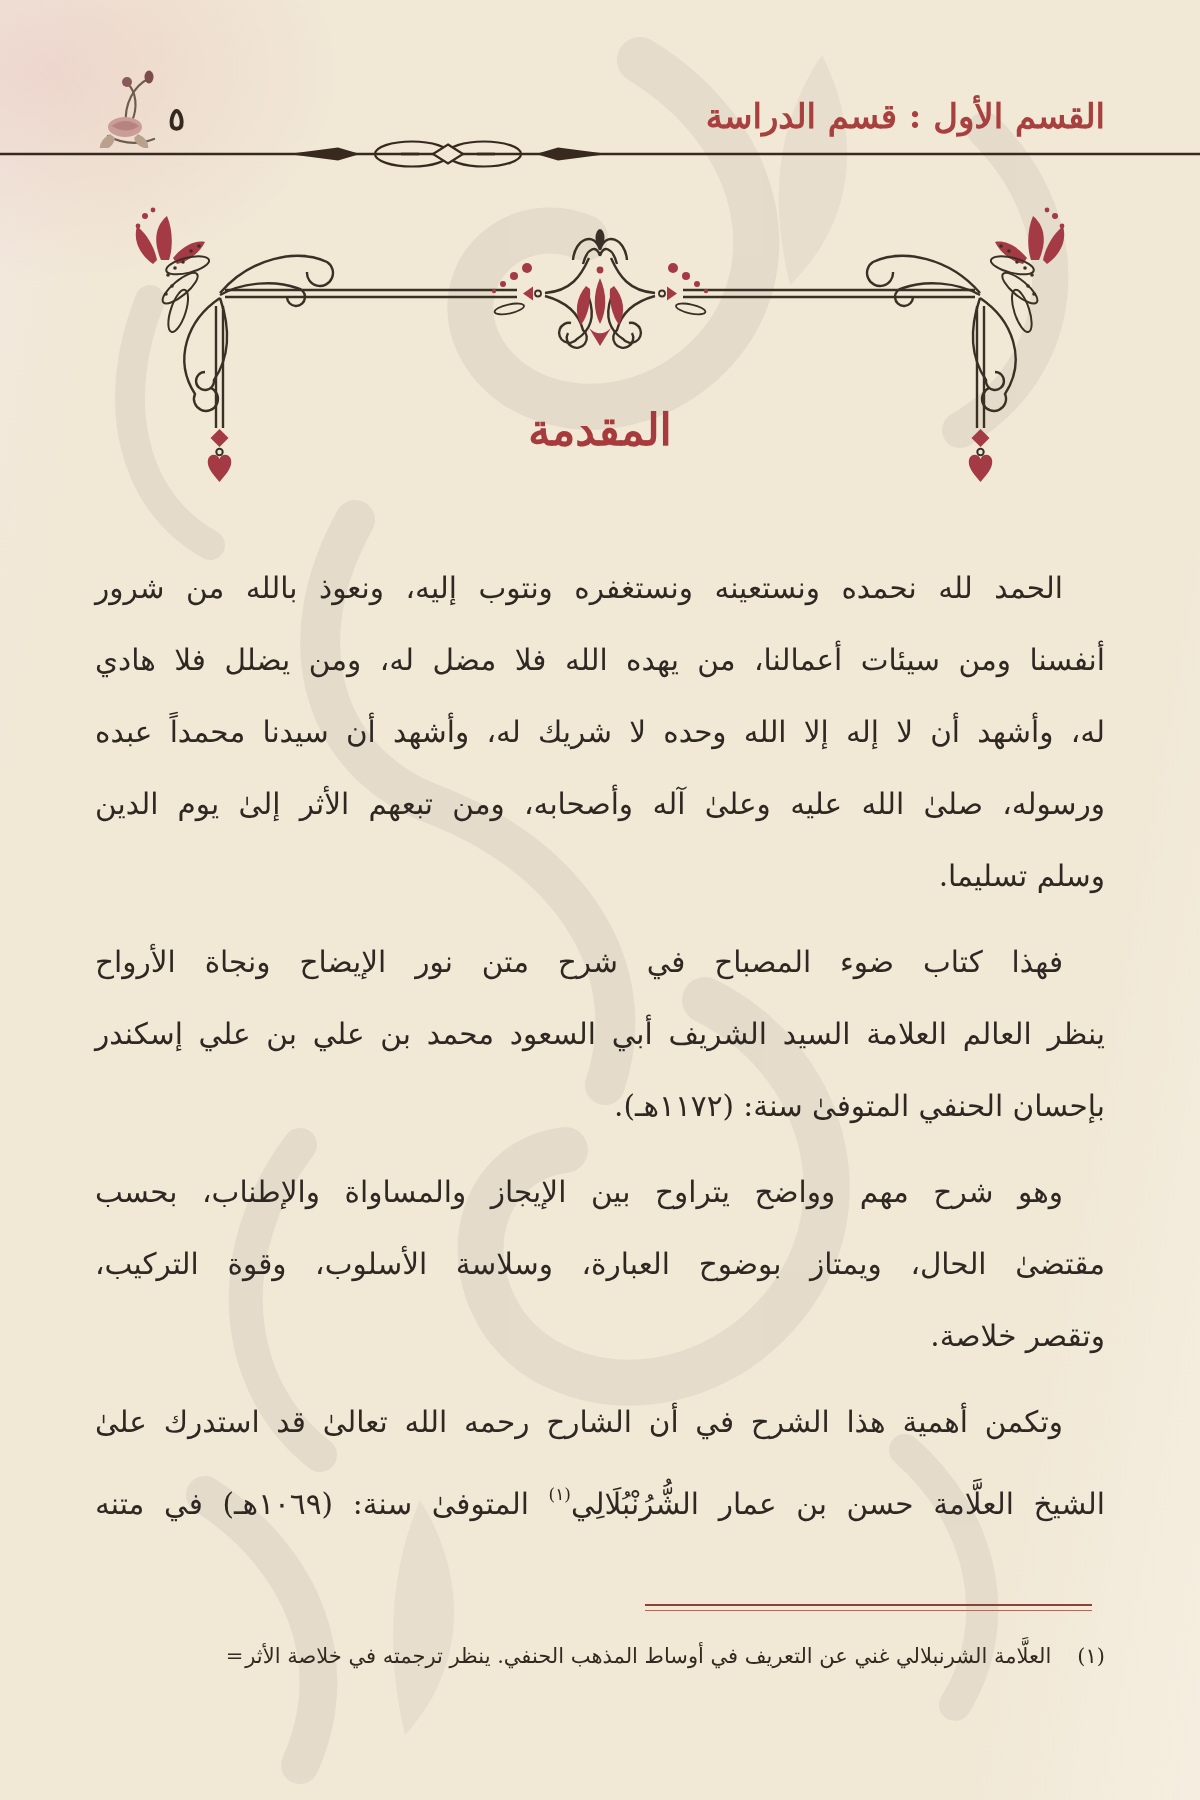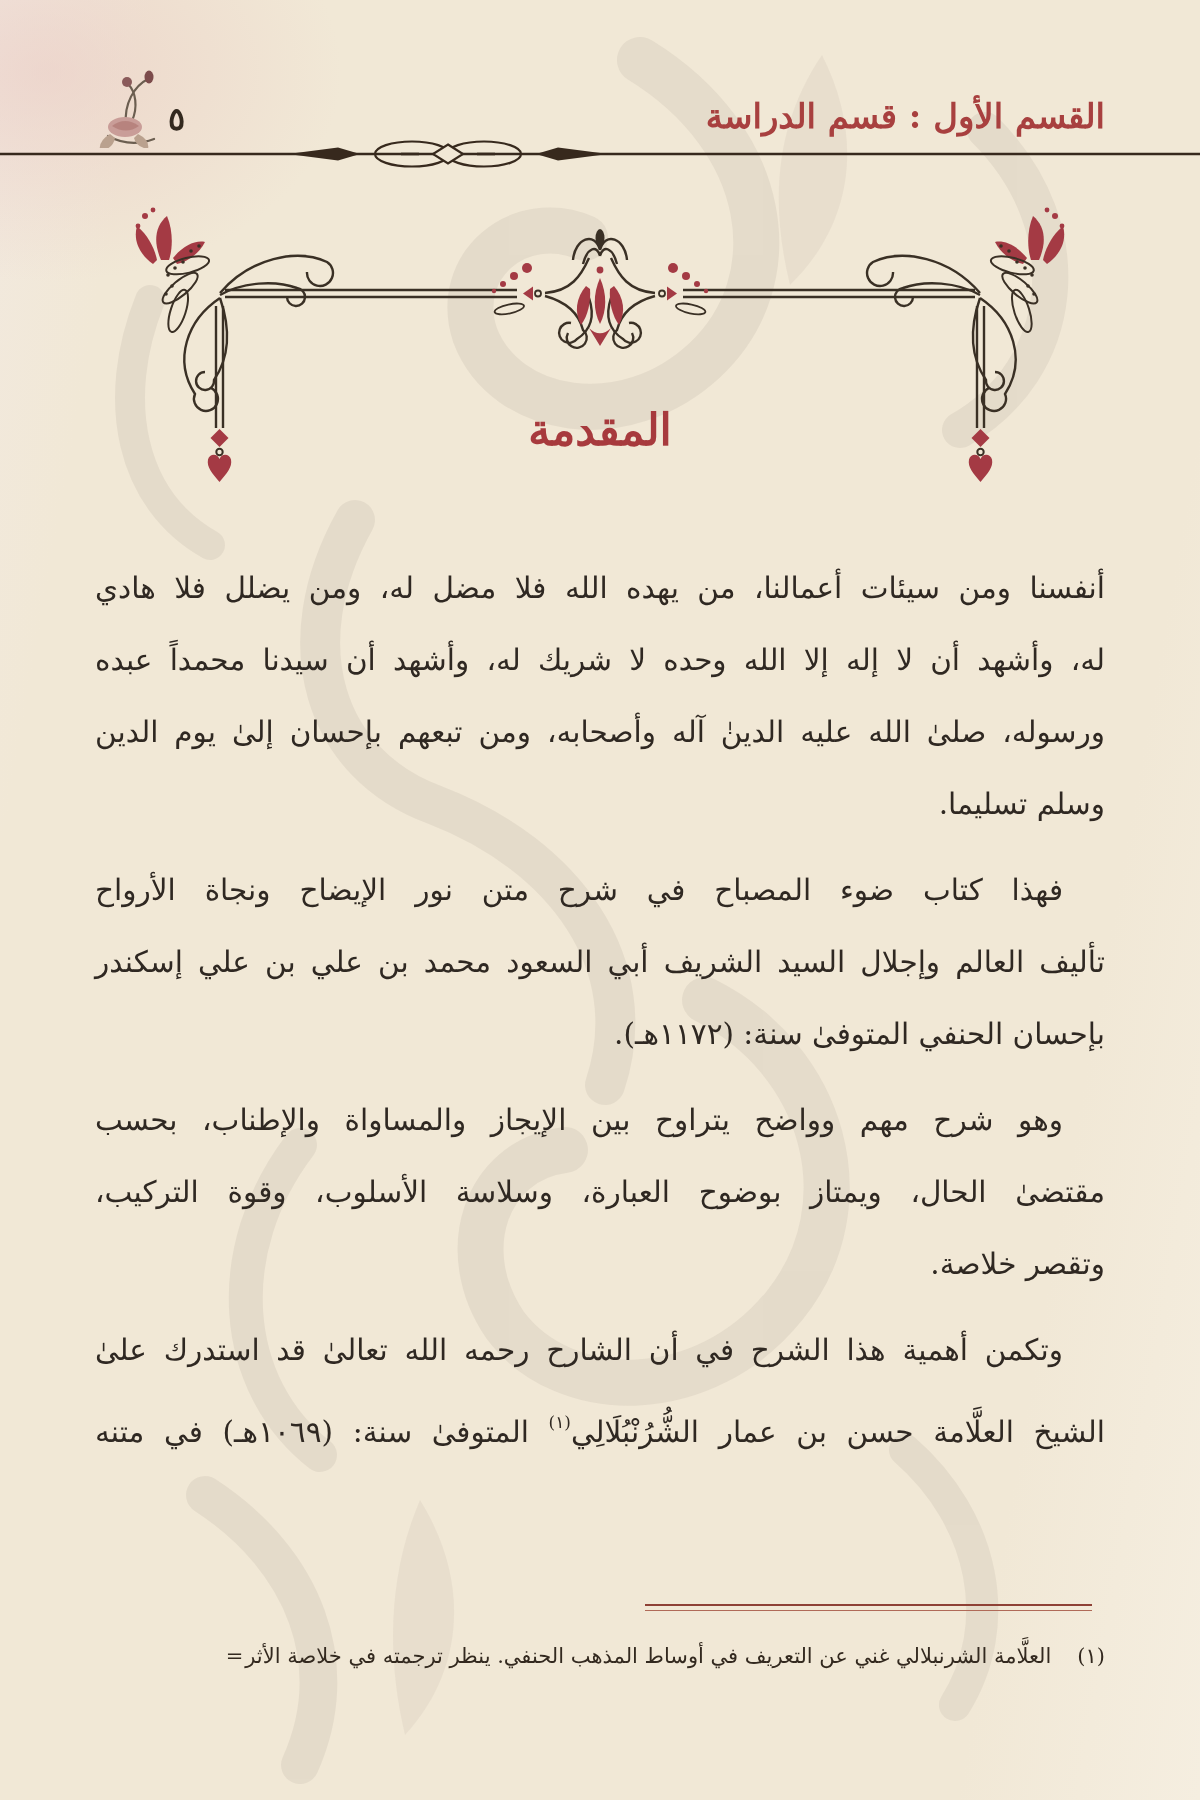--- a/index.html
+++ b/index.html
@@ -214,28 +214,29 @@
         <path d="M464,130 l11,18 11,-18 c-7,7 -15,7 -22,0 Z"></path>
         <circle cx="475" cy="72" r="3.4"></circle>
       </g>
       <ellipse cx="475" cy="40" rx="4.5" ry="9" fill="#3a3025"></ellipse>
     </svg>
 
     <div class="main-title">المقدمة</div>
 
     <div class="body-text">
       <div class="para">
+        <div class="bline just ind">الحمد لله نحمده ونستعينه ونستغفره ونتوب إليه، ونعوذ بالله من شرور</div>
         <div class="bline just">أنفسنا ومن سيئات أعمالنا، من يهده الله فلا مضل له، ومن يضلل فلا هادي</div>
         <div class="bline just">له، وأشهد أن لا إله إلا الله وحده لا شريك له، وأشهد أن سيدنا محمداً عبده</div>
-        <div class="bline just">ورسوله، صلىٰ الله عليه الدينٰ آله وأصحابه، ومن تبعهم بإحسان إلىٰ يوم الدين</div>
+        <div class="bline just">ورسوله، صلىٰ الله عليه وعلىٰ آله وأصحابه، ومن تبعهم الأثر إلىٰ يوم الدين</div>
         <div class="bline">وسلم تسليما.</div>
       </div>
       <div class="para">
         <div class="bline just ind">فهذا كتاب ضوء المصباح في شرح متن نور الإيضاح ونجاة الأرواح</div>
-        <div class="bline just">تأليف العالم وإجلال السيد الشريف أبي السعود محمد بن علي بن علي إسكندر</div>
+        <div class="bline just">ينظر العالم العلامة السيد الشريف أبي السعود محمد بن علي بن علي إسكندر</div>
         <div class="bline">بإحسان الحنفي المتوفىٰ سنة: (١١٧٢هـ).</div>
       </div>
       <div class="para">
         <div class="bline just ind">وهو شرح مهم وواضح يتراوح بين الإيجاز والمساواة والإطناب، بحسب</div>
         <div class="bline just">مقتضىٰ الحال، ويمتاز بوضوح العبارة، وسلاسة الأسلوب، وقوة التركيب،</div>
         <div class="bline">وتقصر خلاصة.</div>
       </div>
       <div class="para">
         <div class="bline just ind">وتكمن أهمية هذا الشرح في أن الشارح رحمه الله تعالىٰ قد استدرك علىٰ</div>
         <div class="bline just"><span>الشيخ العلَّامة حسن بن عمار الشُّرُنْبُلَالِي</span><sup class="fnref">(١)</sup><span> المتوفىٰ سنة: (١٠٦٩هـ) في متنه</span></div>

